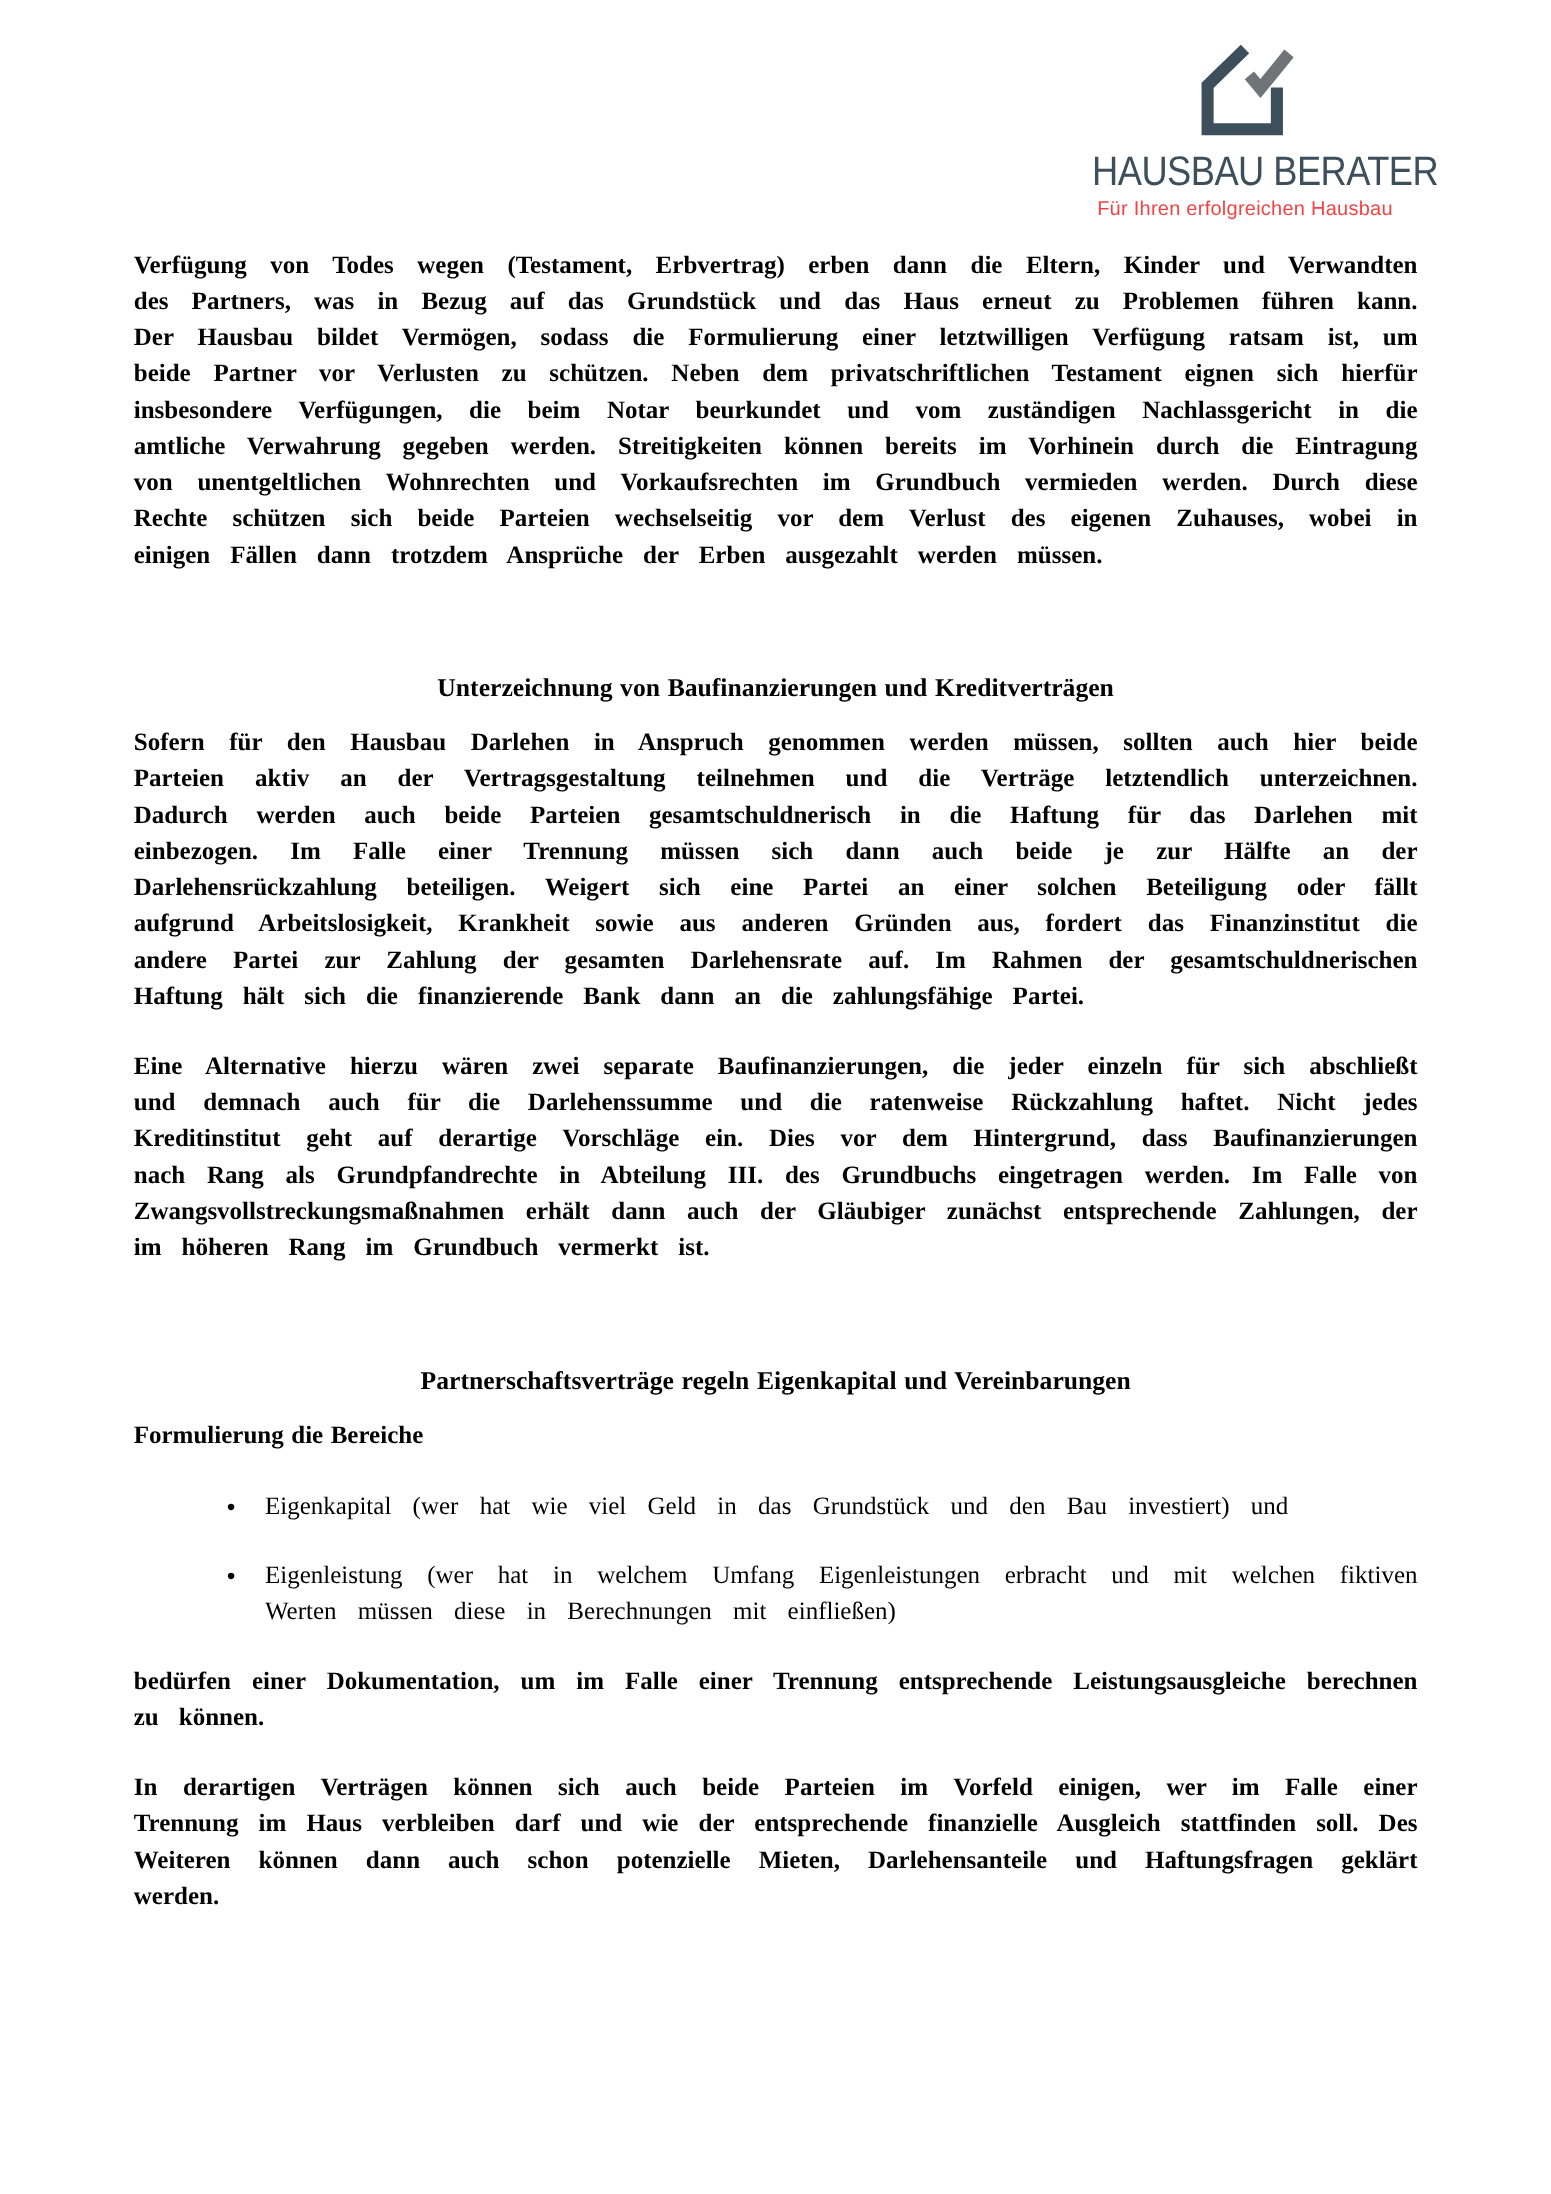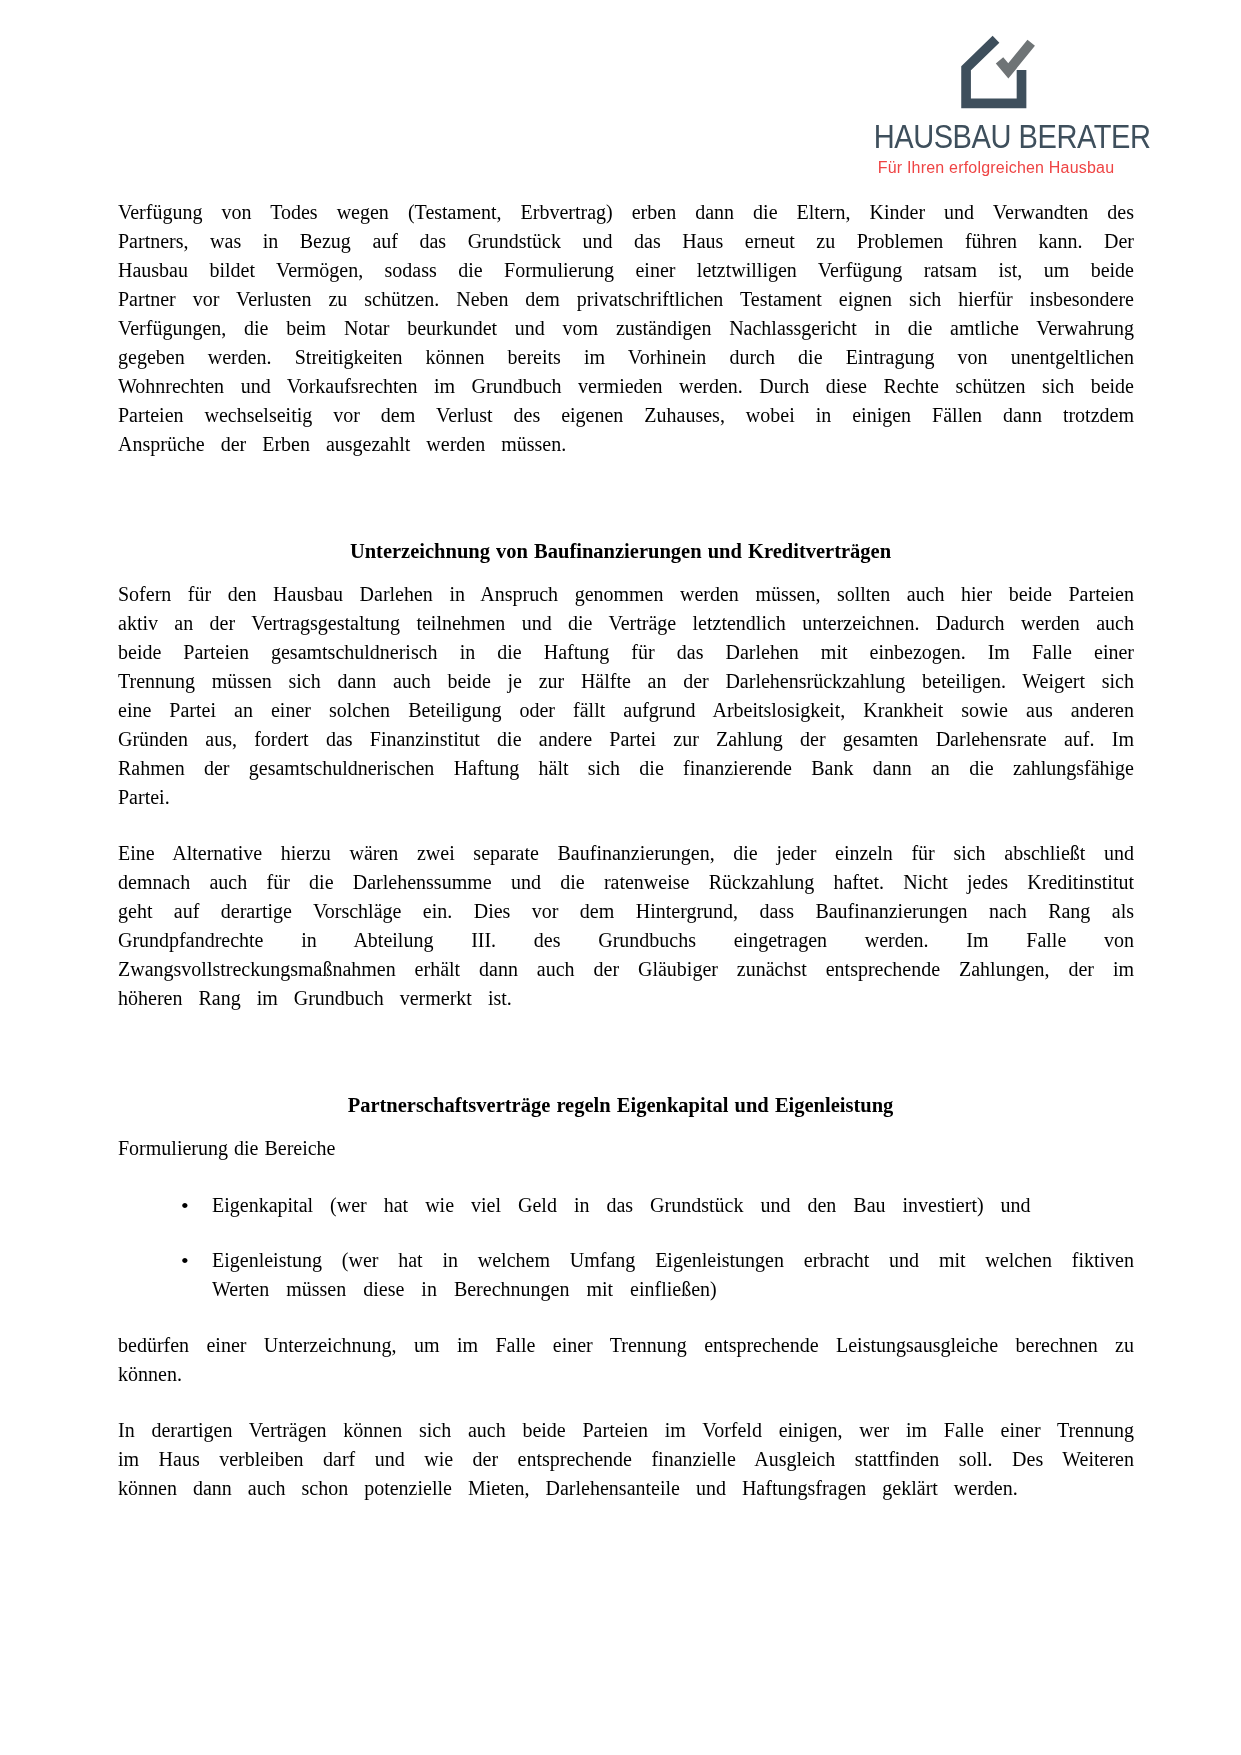--- a/index.html
+++ b/index.html
@@ -38,21 +38,21 @@
   }
 
   
   .content {
     position:absolute;
     left:107px; right:107px; top:198px;
     font-size:20px;
     line-height:29px;
     text-align:justify;
   }
-  .content p { margin:0 0 27px 11px; word-spacing:11px; }
+  .content p { margin:0 0 27px 0; word-spacing:11px;font-weight:bold; }
   .content p.single { word-spacing:1px; }
   .content h2 {
     font-size:20.5px;
     line-height:29px;
     font-weight:bold;
     margin:78px 0 14px 0;
     text-align:center;
     word-spacing:1px;
   }
   .content ul {
@@ -92,28 +92,28 @@
   <main class="content" style="color: rgb(0, 0, 0);">
 
     <p>Verfügung von Todes wegen (Testament, Erbvertrag) erben dann die Eltern, Kinder und Verwandten des Partners, was in Bezug auf das Grundstück und das Haus erneut zu Problemen führen kann. Der Hausbau bildet Vermögen, sodass die Formulierung einer letztwilligen Verfügung ratsam ist, um beide Partner vor Verlusten zu schützen. Neben dem privatschriftlichen Testament eignen sich hierfür insbesondere Verfügungen, die beim Notar beurkundet und vom zuständigen Nachlassgericht in die amtliche Verwahrung gegeben werden. Streitigkeiten können bereits im Vorhinein durch die Eintragung von unentgeltlichen Wohnrechten und Vorkaufsrechten im Grundbuch vermieden werden. Durch diese Rechte schützen sich beide Parteien wechselseitig vor dem Verlust des eigenen Zuhauses, wobei in einigen Fällen dann trotzdem Ansprüche der Erben ausgezahlt werden müssen.</p>
 
     <h2>Unterzeichnung von Baufinanzierungen und Kreditverträgen</h2>
 
     <p>Sofern für den Hausbau Darlehen in Anspruch genommen werden müssen, sollten auch hier beide Parteien aktiv an der Vertragsgestaltung teilnehmen und die Verträge letztendlich unterzeichnen. Dadurch werden auch beide Parteien gesamtschuldnerisch in die Haftung für das Darlehen mit einbezogen. Im Falle einer Trennung müssen sich dann auch beide je zur Hälfte an der Darlehensrückzahlung beteiligen. Weigert sich eine Partei an einer solchen Beteiligung oder fällt aufgrund Arbeitslosigkeit, Krankheit sowie aus anderen Gründen aus, fordert das Finanzinstitut die andere Partei zur Zahlung der gesamten Darlehensrate auf. Im Rahmen der gesamtschuldnerischen Haftung hält sich die finanzierende Bank dann an die zahlungsfähige Partei.</p>
 
     <p>Eine Alternative hierzu wären zwei separate Baufinanzierungen, die jeder einzeln für sich abschließt und demnach auch für die Darlehenssumme und die ratenweise Rückzahlung haftet. Nicht jedes Kreditinstitut geht auf derartige Vorschläge ein. Dies vor dem Hintergrund, dass Baufinanzierungen nach Rang als Grundpfandrechte in Abteilung III. des Grundbuchs eingetragen werden. Im Falle von Zwangsvollstreckungsmaßnahmen erhält dann auch der Gläubiger zunächst entsprechende Zahlungen, der im höheren Rang im Grundbuch vermerkt ist.</p>
 
-    <h2>Partnerschaftsverträge regeln Eigenkapital und Eigenleistung</h2>
+    <h2>Partnerschaftsverträge regeln Eigenkapital und Vereinbarungen</h2>
 
 
     <p class="single">Formulierung die Bereiche</p>
 
     <ul>
       <li>Eigenkapital (wer hat wie viel Geld in das Grundstück und den Bau investiert) und</li>
       <li>Eigenleistung (wer hat in welchem Umfang Eigenleistungen erbracht und mit welchen fiktiven Werten müssen diese in Berechnungen mit einfließen)</li>
     </ul>
 
-    <p>bedürfen einer Unterzeichnung, um im Falle einer Trennung entsprechende Leistungsausgleiche berechnen zu können.</p>
+    <p>bedürfen einer Dokumentation, um im Falle einer Trennung entsprechende Leistungsausgleiche berechnen zu können.</p>
 
     <p>In derartigen Verträgen können sich auch beide Parteien im Vorfeld einigen, wer im Falle einer Trennung im Haus verbleiben darf und wie der entsprechende finanzielle Ausgleich stattfinden soll. Des Weiteren können dann auch schon potenzielle Mieten, Darlehensanteile und Haftungsfragen geklärt werden.</p>
 
   </main>
 </div>
 
 </body></html>

